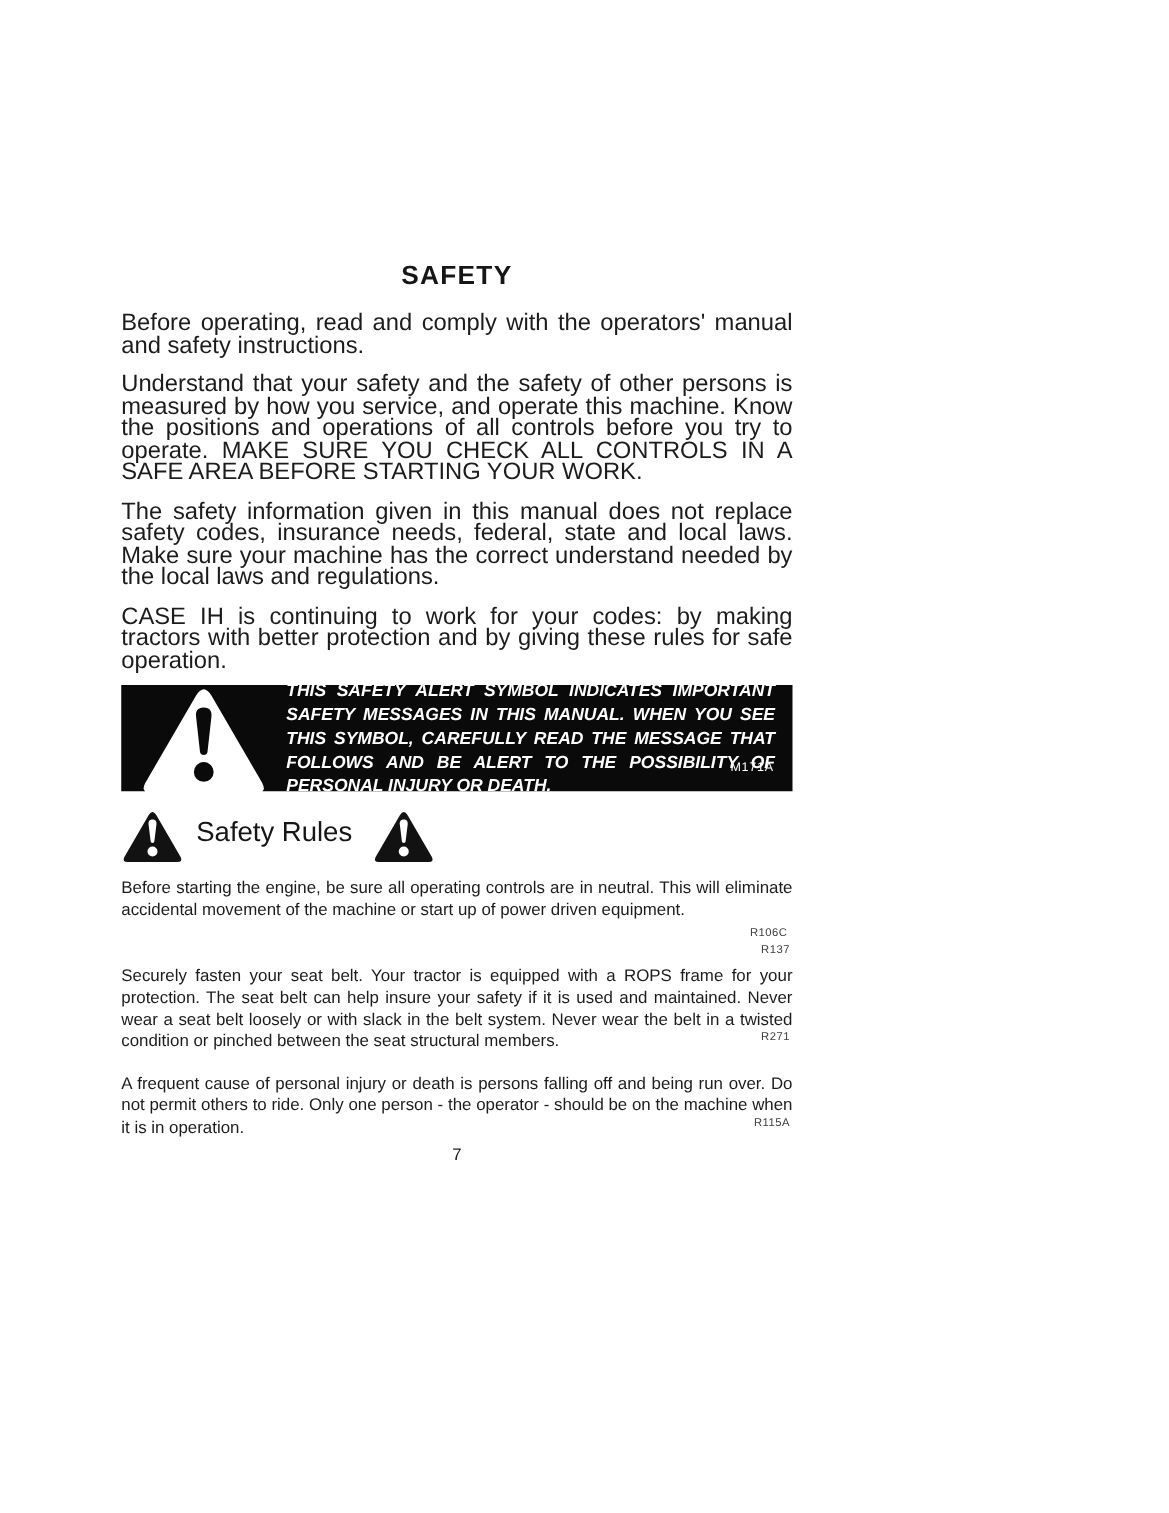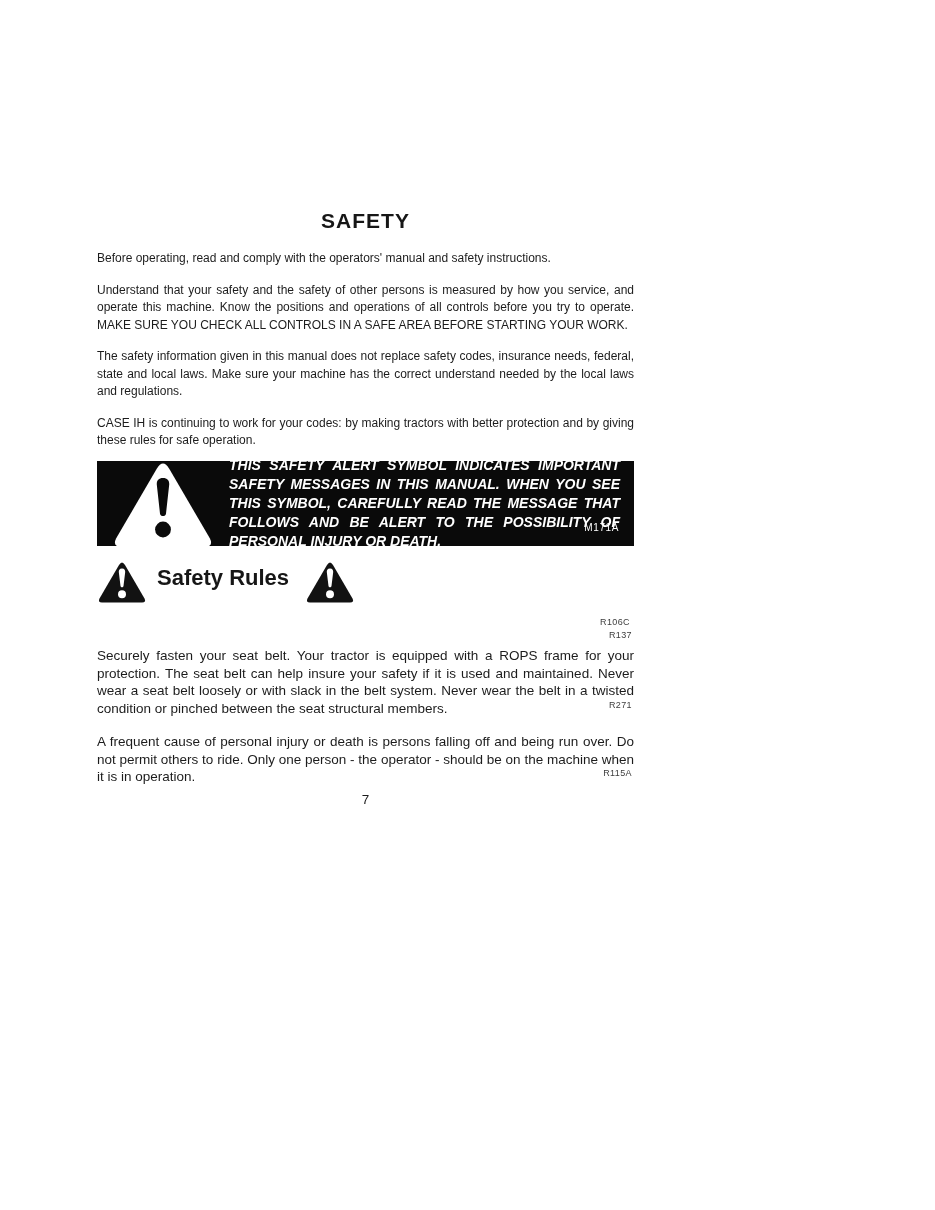--- a/index.html
+++ b/index.html
@@ -43,21 +43,21 @@
     margin-top: 13px;
     text-align: center;
     font-size: 21px;
     letter-spacing: 1px;
     color: #161616;
     font-weight: bold;
   }
   
   p.body-par {
     margin: 14px 0 0 0;
-    font-size: 12px;
+    font-size: 19px;
     line-height: 17.5px;
     text-align: justify;
     color: #1c1c1c;
   }
   p.first-par { margin-top: 17px; }
   
   .alert-box {
     margin-top: 11px;
     background: #0a0a0a;
     height: 85px;
@@ -87,21 +87,20 @@
     bottom: 13px;
     color: #ffffff;
     font-size: 10px;
     letter-spacing: 0.6px;
   }
   
   .rules-heading {
     margin-top: 13px;
     display: flex;
     align-items: center;
-    font-weight: bold;
   }
   .rules-heading-label {
     font-size: 22px;
     color: #161616;
     margin: 0 16px 6px 10px;
   }
   
   p.rule-par {
     margin: 16px 0 0 0;
     font-size: 13.5px;
@@ -170,20 +169,21 @@
     </svg>
     <span class="rules-heading-label">Safety Rules</span>
     <svg class="tri-svg" width="50" height="45" viewBox="0 0 100 90">
       <path d="M44 12 L5 79 Q1 87 10 87 L90 87 Q99 87 95 79 L56 12 Q50 2 44 12 Z" fill="#121212"></path>
       <path d="M50 19 C44.8 19 43.1 22.5 43.7 27 L47 54 C47.4 57.6 52.6 57.6 53 54 L56.3 27 C56.9 22.5 55.2 19 50 19 Z" fill="#ffffff"></path>
       <circle cx="50" cy="70.5" r="8" fill="#ffffff"></circle>
     </svg>
   </div>
 
   <p class="rule-par tight">
+    <span>Before starting the engine, be sure all operating controls are in neutral. This will eliminate accidental movement of the machine or start up of power driven equipment.</span>
     <span class="ref-block">R106C</span>
   </p>
 
   <p class="rule-par">
     <span class="ref-abs">R137</span>
   </p>
 
   <p class="rule-par">
     <span>Securely fasten your seat belt. Your tractor is equipped with a ROPS frame for your protection. The seat belt can help insure your safety if it is used and maintained. Never wear a seat belt loosely or with slack in the belt system. Never wear the belt in a twisted condition or pinched between the seat structural members.</span>
     <span class="ref-abs">R271</span>

